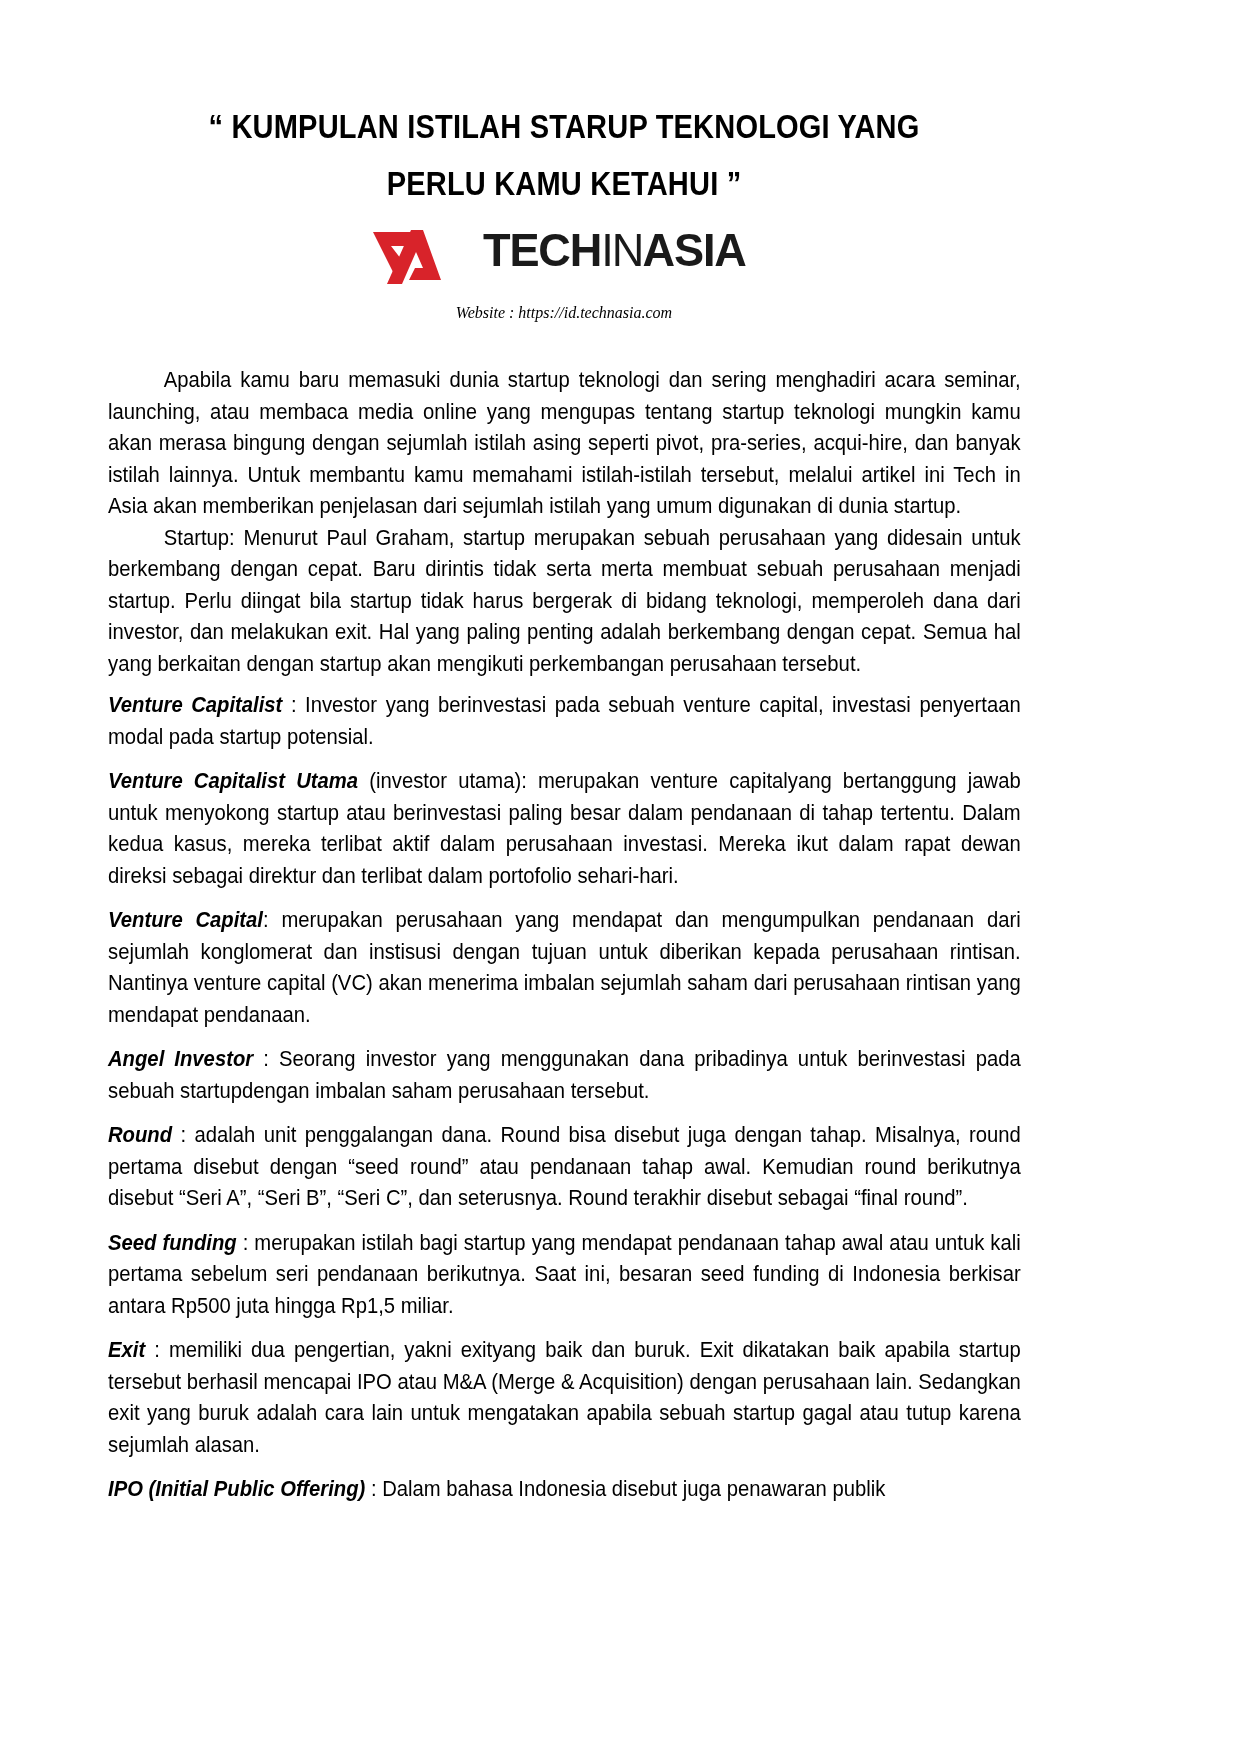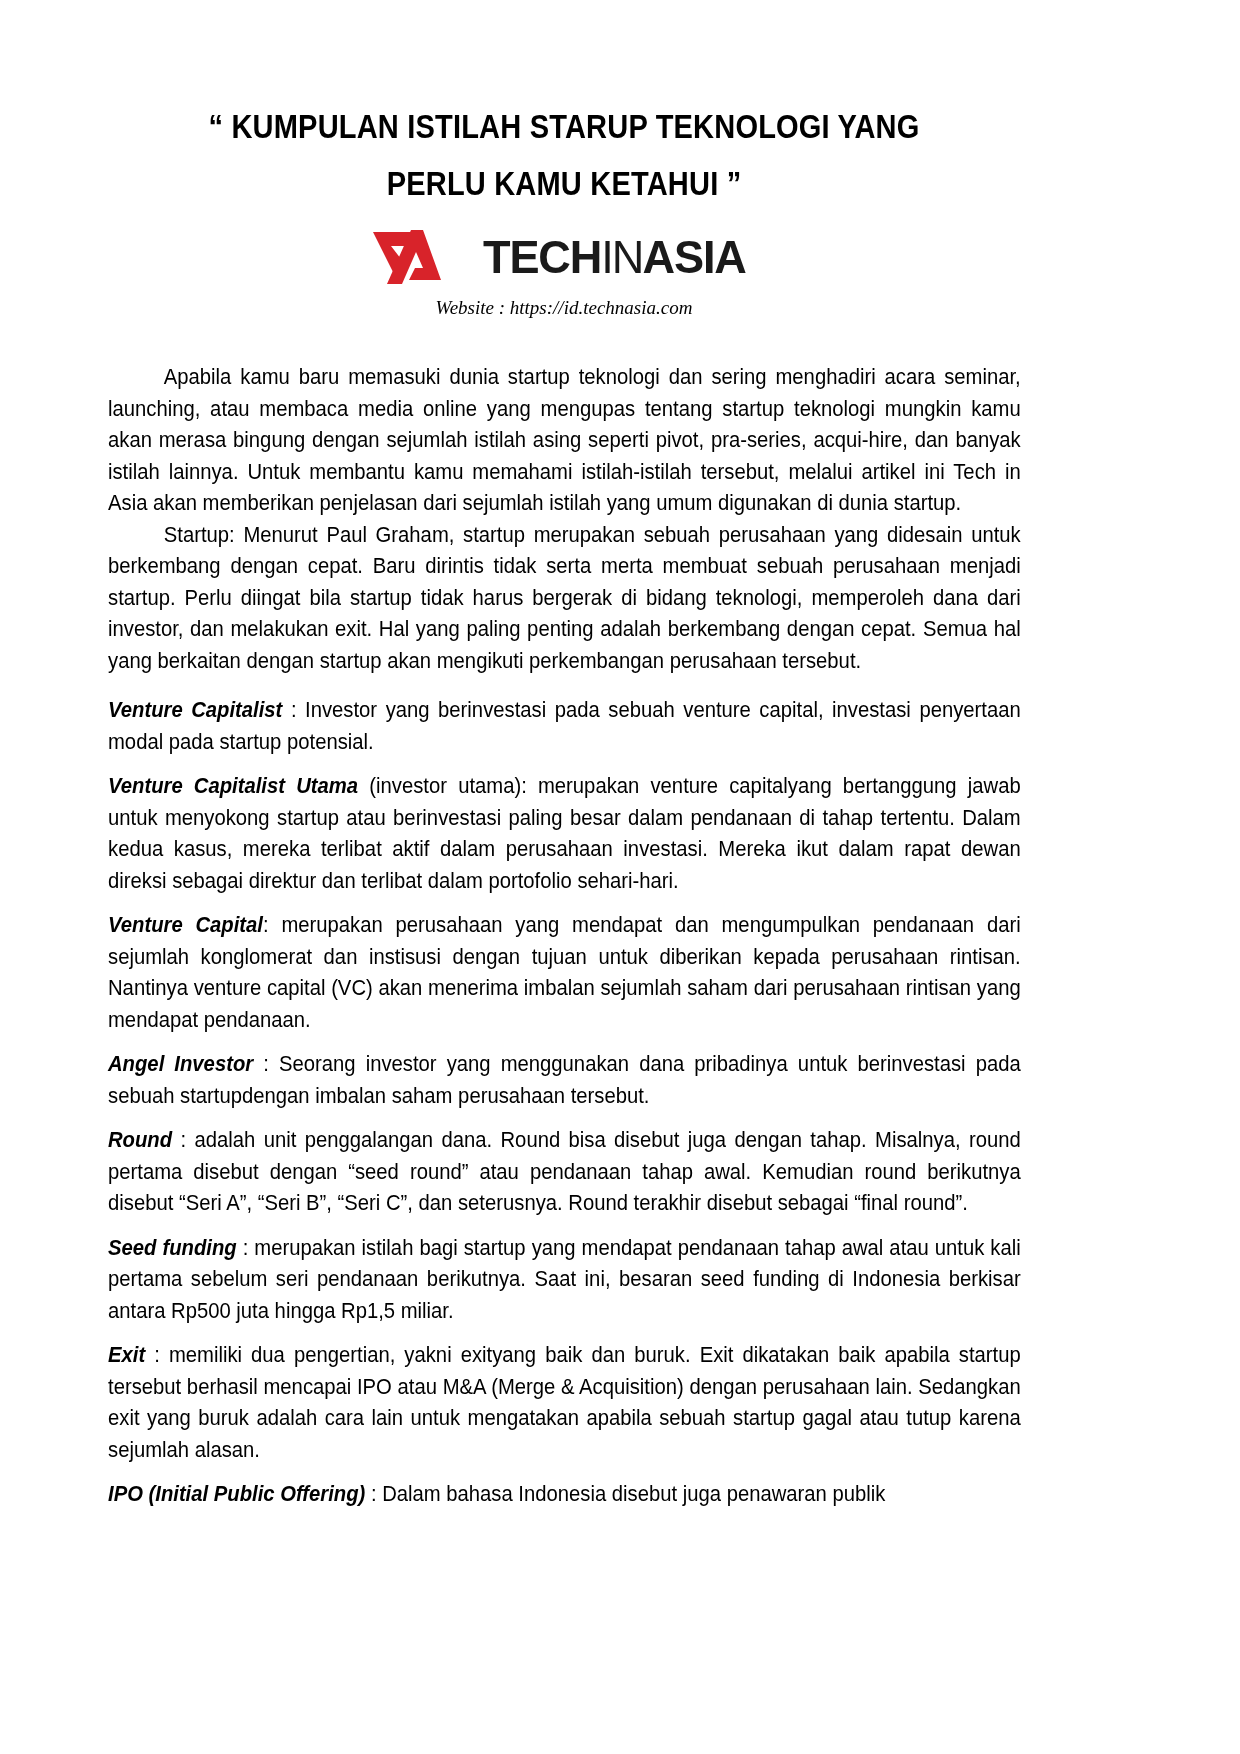--- a/index.html
+++ b/index.html
@@ -43,21 +43,20 @@
     display: block;
   }
 
   
   .logo-block {
     margin-top: 14px;
     text-align: center;
   }
   .logo-row {
     display: inline-flex;
-    align-items: center;
     justify-content: center;
     gap: 16px;
   }
   .logo-mark {
     width: 96px;
     height: 60px;
     display: block;
   }
   .logo-word {
     font-family: "Liberation Sans", sans-serif;
@@ -68,25 +67,25 @@
     color: #1a1a1a;
     transform: scaleX(0.96);
     transform-origin: left center;
     white-space: nowrap;
   }
   .logo-word .mid {
     font-weight: normal;
     letter-spacing: -2px;
   }
   .site-line {
-    margin-top: 7px;
+    margin-top: 14px;
     text-align: center;
     font-family: "Liberation Serif", serif;
     font-style: italic;
-    font-size: 19px;
+    font-size: 16px;
     color: #000000;
   }
 
   
   .body-para {
     font-family: "Liberation Sans", sans-serif;
     font-size: 22.5px;
     line-height: 31.5px;
     text-align: justify;
     margin: 0;
@@ -115,21 +114,21 @@
     text-underline-offset: 3px;
     margin: 0;
     margin-top: 46px;
     transform: scaleX(0.92);
     transform-origin: left top;
     display: inline-block;
   }
 
   
   .def-list {
-    margin-top: 18px;
+    margin-top: 10px;
   }
   .def-entry {
     font-family: "Liberation Sans", sans-serif;
     font-size: 22.5px;
     line-height: 31.5px;
     text-align: justify;
     margin: 0 0 13px 0;
     transform: scaleX(0.90);
     transform-origin: left top;
     width: 111.2%;

